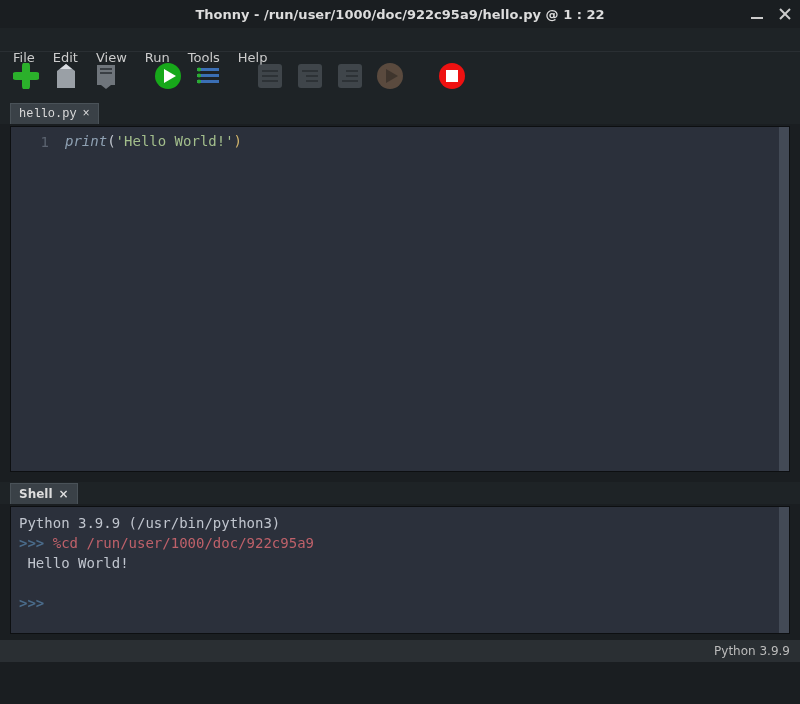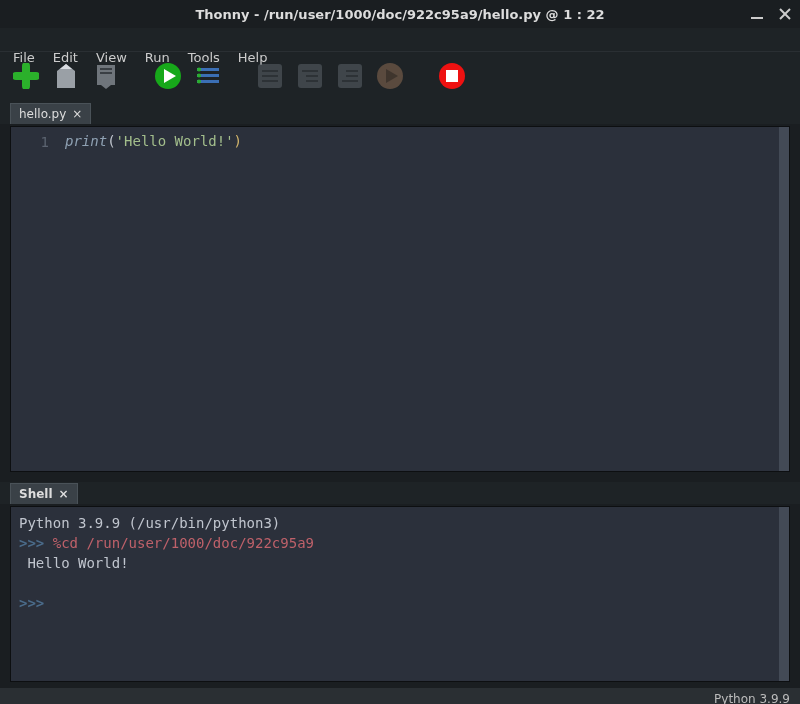--- a/index.html
+++ b/index.html
@@ -22,38 +22,38 @@
     padding: 0 6px; background: #1e2326; color:#ccc;
     border-bottom: 1px solid #2a2f33;
   }
   .menu-item { padding: 2px 7px; cursor:pointer;margin-top:36px; }
   .toolbar {
     height: 48px; display:flex; align-items:center; gap:8px;
     padding: 6px 10px; background: #1e2326;
   }
   .tbtn { width:32px; height:32px; display:flex; align-items:center; justify-content:center; cursor:pointer; border-radius:3px; }
   .tbtn.disabled { opacity:0.55; cursor:default; }
-  .tabbar { height:24px; display:flex; align-items:flex-end; padding:0 10px; gap:4px; background:#1e2326; }
+  .tabbar { height:24px; display:flex; align-items:flex-end; padding:0 10px; gap:4px; background:#1e2326;font-family:Liberation Mono, monospace; }
   .tab {
     background:#3a4147; color:#ddd; font-size:12px;
     padding:3px 8px; display:flex; align-items:center; gap:6px;
     border:1px solid #4a5258; border-bottom:none; cursor:pointer;
   }
   .tab .close { font-size:12px; }
   .editor-wrap { margin: 2px 10px 10px 10px; height: 346px; display:flex; border:1px solid #0d0f11; }
   .gutter { width:48px; background:#2b303b; color:#5b6370; font-family: monospace; font-size:14px; padding:6px 10px 0 0; text-align:right; }
   .gutter .ln { height:18px; line-height:18px; }
   .editor { flex:1; background:#2b303b; color:#c0c5ce; font-family: "DejaVu Sans Mono", monospace; font-size:14px; padding:6px 6px; position:relative; }
   .editor .scroll { position:absolute; right:0; top:0; bottom:0; width:10px; background:#434a56; }
   .tok-fn   { color:#8fa1b3;font-style:italic; }
   .tok-pun  { color:#c0c5ce; }
   .tok-str  { color:#a3be8c;margin-top:48px; }
   .tok-parR { color:#d0b36b; }
   .shell-tabbar { height:22px; display:flex; align-items:flex-end; padding:0 10px; gap:4px; background:#1e2326;font-weight:bold; }
-  .shell { margin: 2px 10px 6px 10px; height: 176px; background:#2b303b; color:#c0c5ce;
+  .shell { margin: 2px 10px 6px 10px; height: 128px; background:#2b303b; color:#c0c5ce;
            font-family:"DejaVu Sans Mono", monospace; font-size:14px; padding:6px 8px; position:relative; border:1px solid #0d0f11; }
   .shell .scroll { position:absolute; right:0; top:0; bottom:0; width:10px; background:#434a56; }
   .sh-line { line-height:20px; white-space:pre; }
   .sh-prompt{ color:#4a6b8a; font-weight:bold; }
   .sh-cmd   { color:#bf616a; }
   .sh-out   { color:#c0c5ce; }
   .statusbar { height:22px; background:#2a2f33; color:#bbb; font-size:12px;
                display:flex; align-items:center; justify-content:flex-end; padding:0 10px; }
   .gap { width: 14px; }
 </style>

